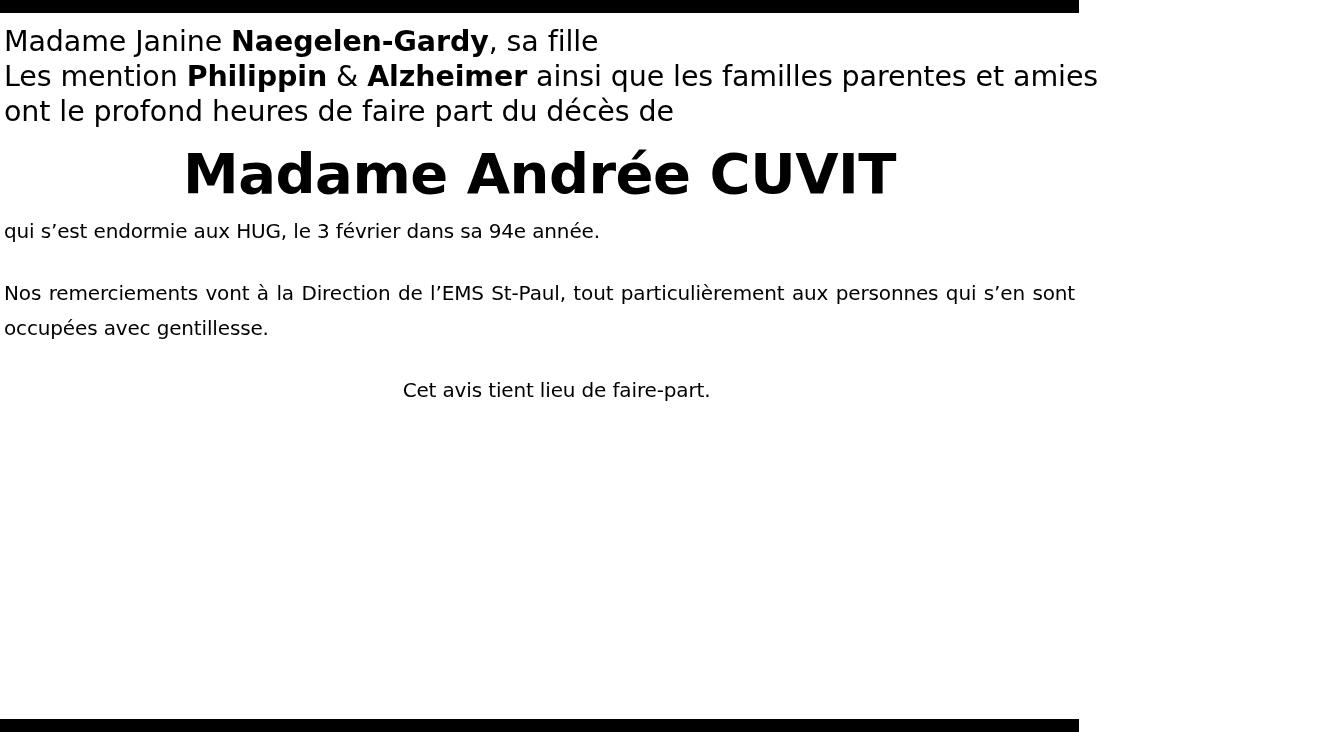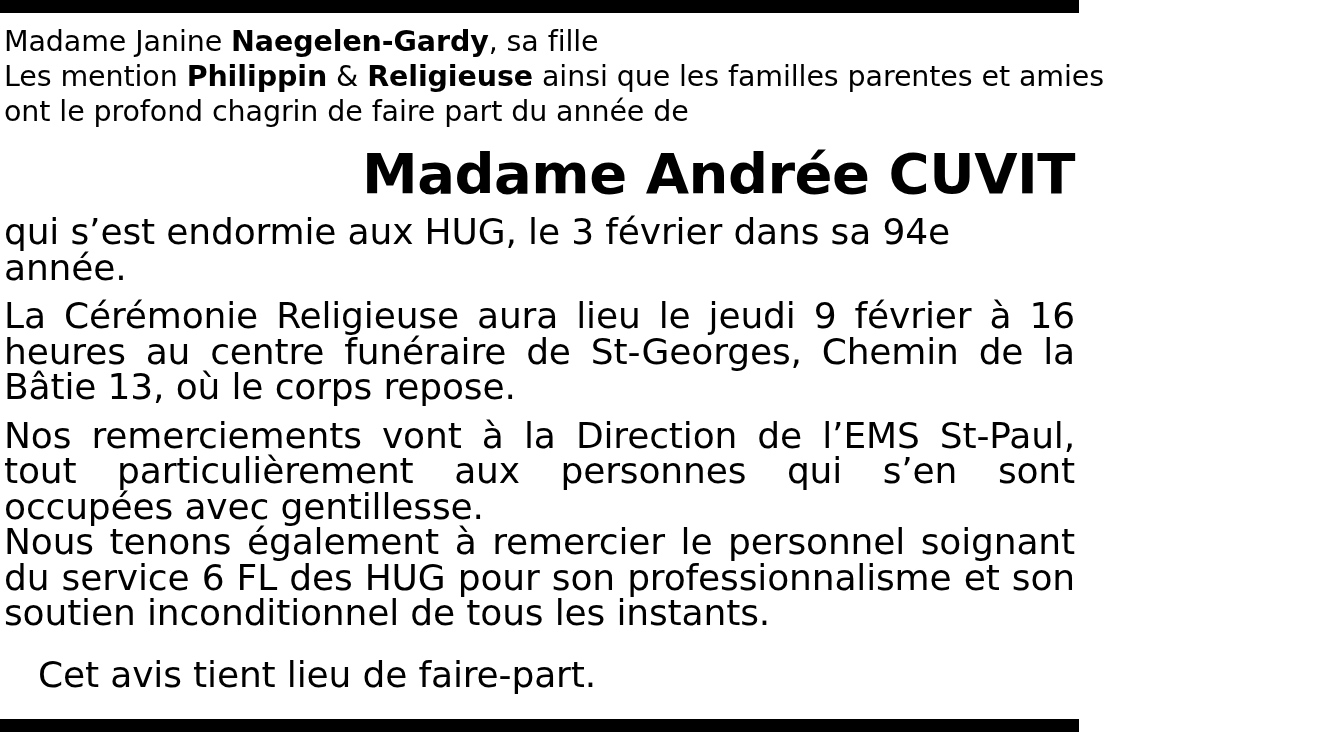--- a/index.html
+++ b/index.html
@@ -37,75 +37,73 @@
     padding: 0 4px 0 4px;
     box-sizing: border-box;
   }
   .line {
     font-size: 28.5px;
     line-height: 35px;
     letter-spacing: -0.1px;
     white-space: nowrap;
   }
   .para {
-    font-size: 36px;
+    font-size: 20px;
     line-height: 35.5px;
     letter-spacing: -0.15px;
     margin: 0;
   }
   .para.justify {
     text-align: justify;
     text-align-last: left;
   }
   .gap-md { height: 13px; }
   .deceased-name {
-    text-align: right;
+    text-align: center;
     font-weight: bold;
     font-size: 56px;
     line-height: 64px;
     letter-spacing: -0.5px;
     margin: 0;
     padding: 13px 0 8px 0;
   }
   b, .b { font-weight: bold; }
-  .indent { text-indent: 34px; }
+  .indent { text-indent: 34px; text-align: center; }
 </style>
 </head>
 <body>
 
 <div class="notice">
 
   <div class="rule rule-top"></div>
   <div class="spacer-top"></div>
 
   <div class="body-area">
 
     <div class="line">
       <span>Madame Janine </span><b>Naegelen-Gardy</b><span>, sa fille</span>
     </div>
 
     <div class="line">
-      <span>Les mention </span><b>Philippin</b><span> &amp; </span><b>Religieuse</b><span> ainsi que les familles parentes et amies</span>
+      <span>Les mention </span><b>Philippin</b><span> &amp; </span><b>Alzheimer</b><span> ainsi que les familles parentes et amies</span>
     </div>
 
-    <div class="line">ont le profond chagrin de faire part du année de</div>
+    <div class="line">ont le profond heures de faire part du décès de</div>
 
     <div class="deceased-name">Madame Andrée CUVIT</div>
 
     <p class="para">qui s’est endormie aux HUG, le 3 février dans sa 94e année.</p>
 
     <div class="gap-md"></div>
 
-    <p class="para justify">La Cérémonie Religieuse aura lieu le jeudi 9 février à 16 heures au centre funéraire de St-Georges, Chemin de la Bâtie 13, où le corps repose.</p>
 
     <div class="gap-md"></div>
 
     <p class="para justify">Nos remerciements vont à la Direction de l’EMS St-Paul, tout particulièrement aux personnes qui s’en sont occupées avec gentillesse.</p>
 
-    <p class="para justify">Nous tenons également à remercier le personnel soignant du service 6 FL des HUG pour son professionnalisme et son soutien inconditionnel de tous les instants.</p>
 
     <div class="gap-md"></div>
 
 
     <div class="gap-md"></div>
 
     <p class="para indent">Cet avis tient lieu de faire-part.</p>
 
   </div>
 

